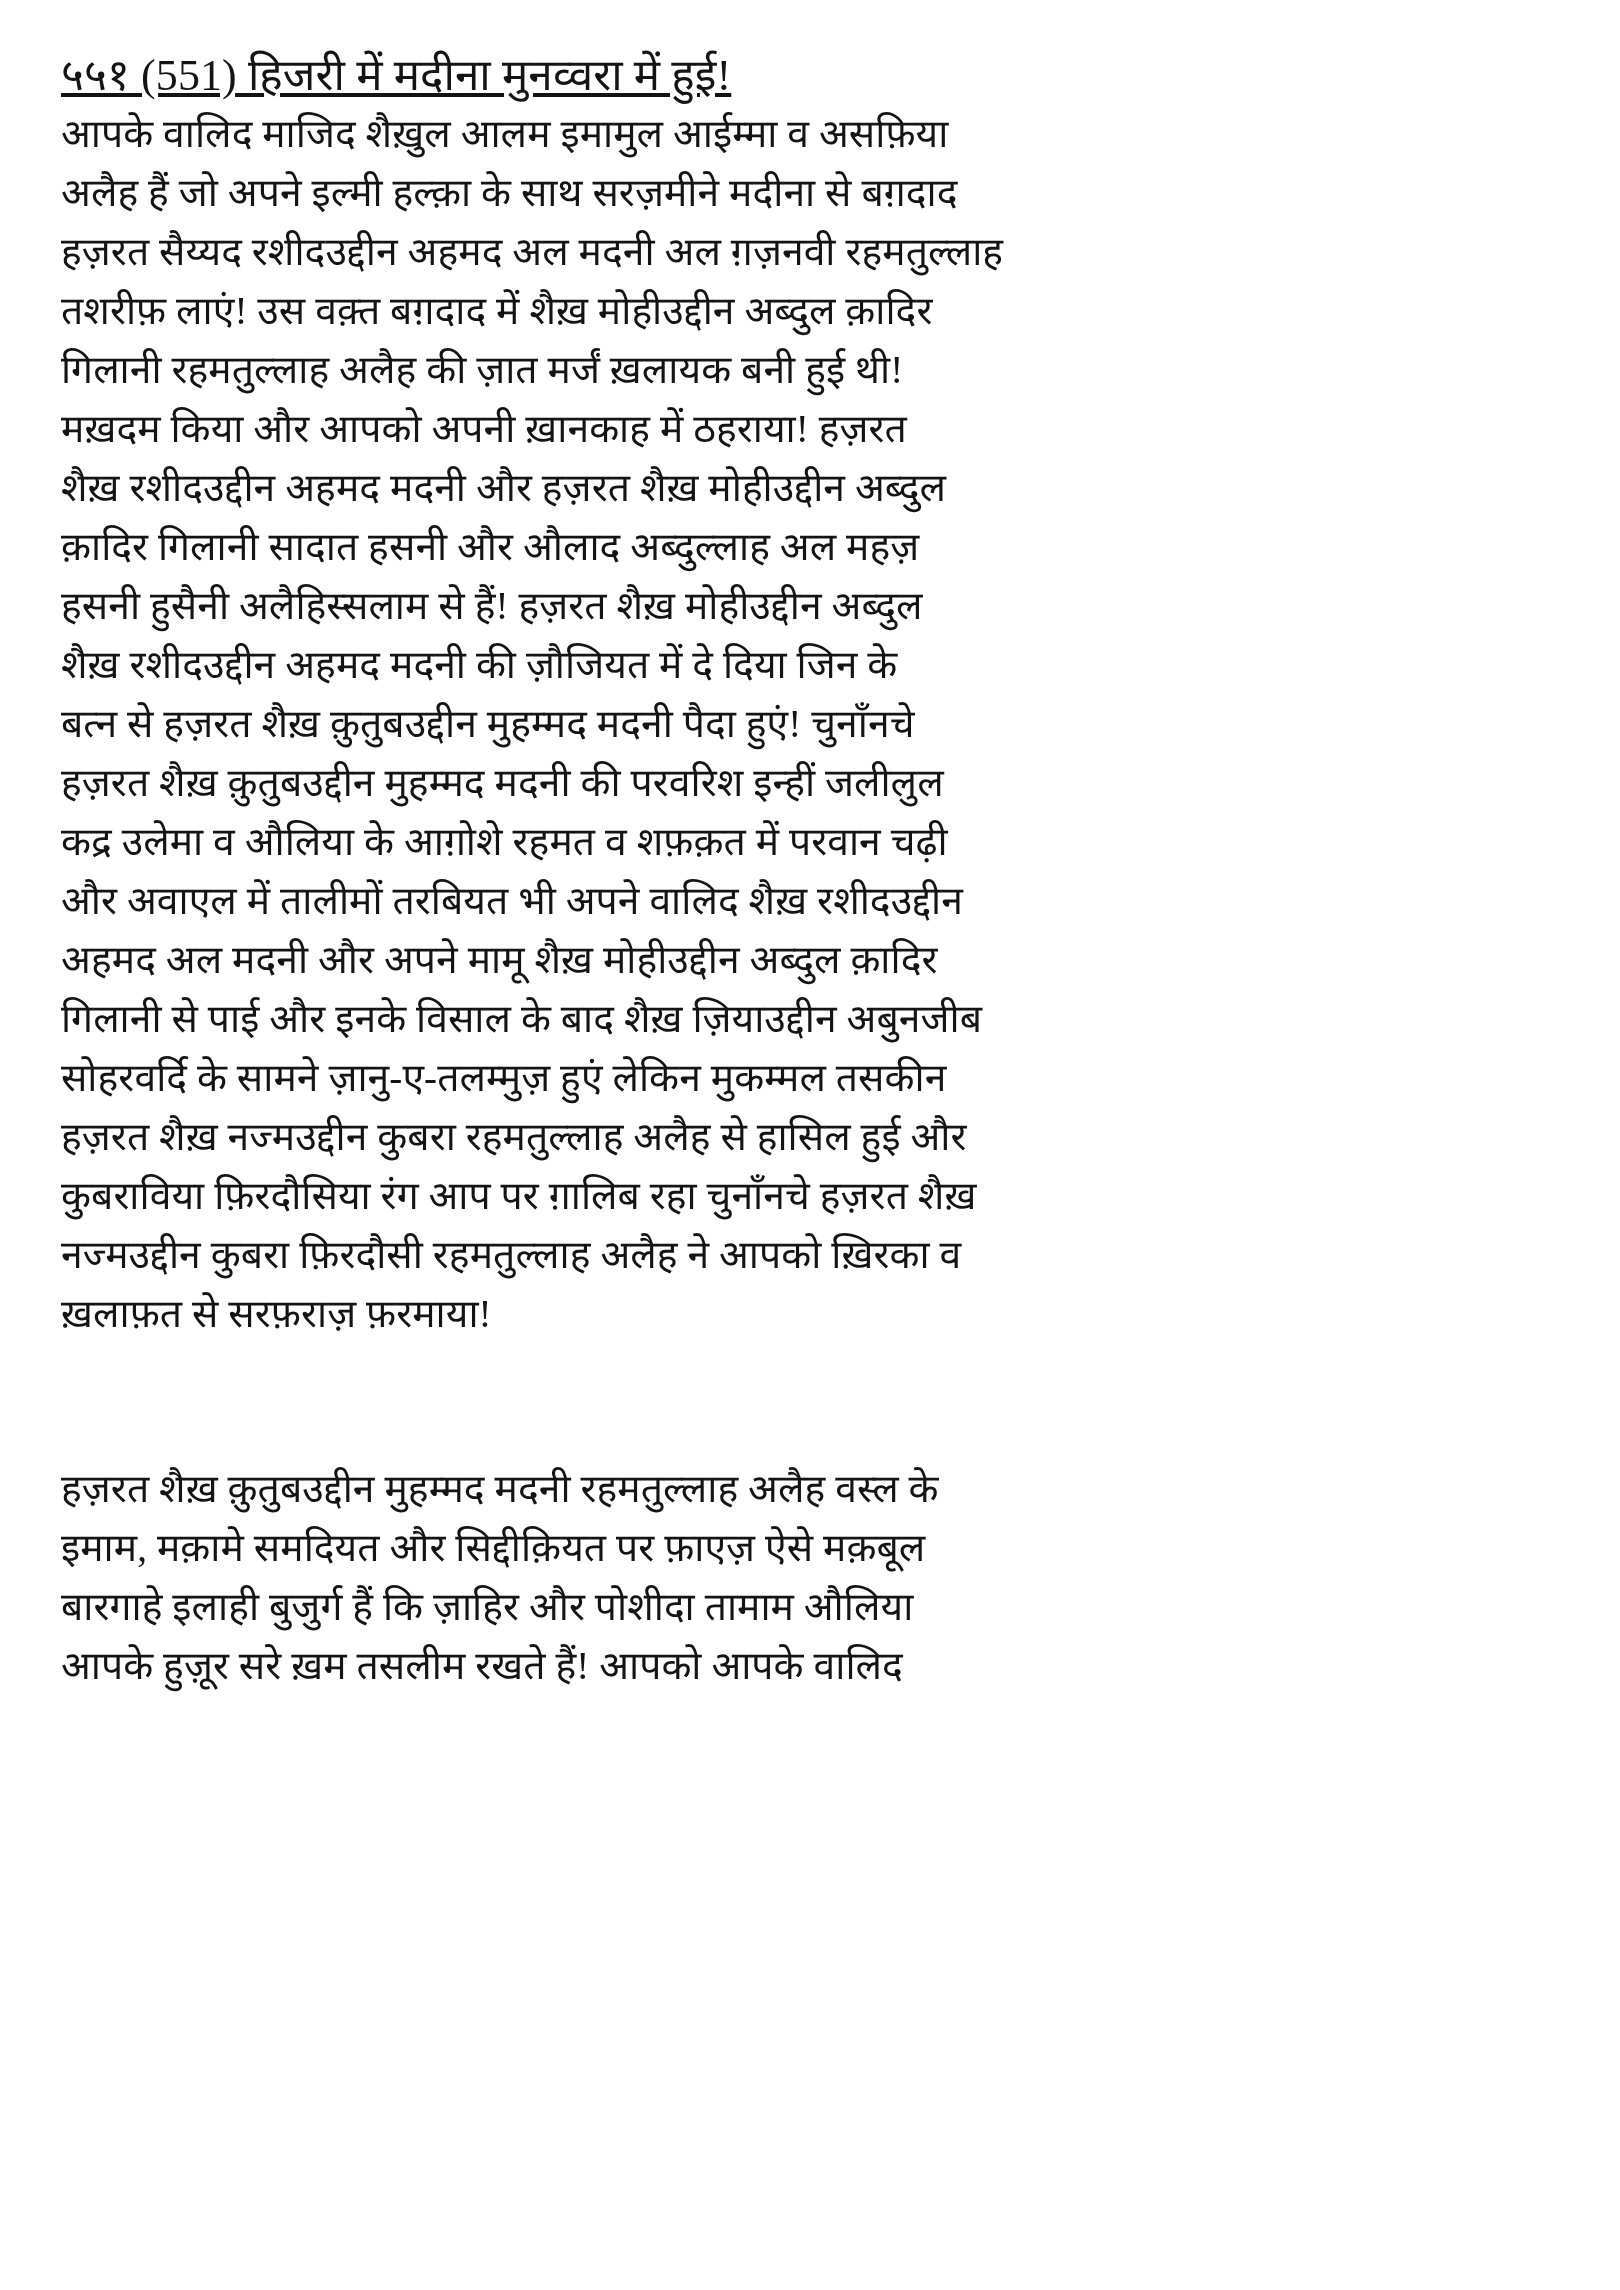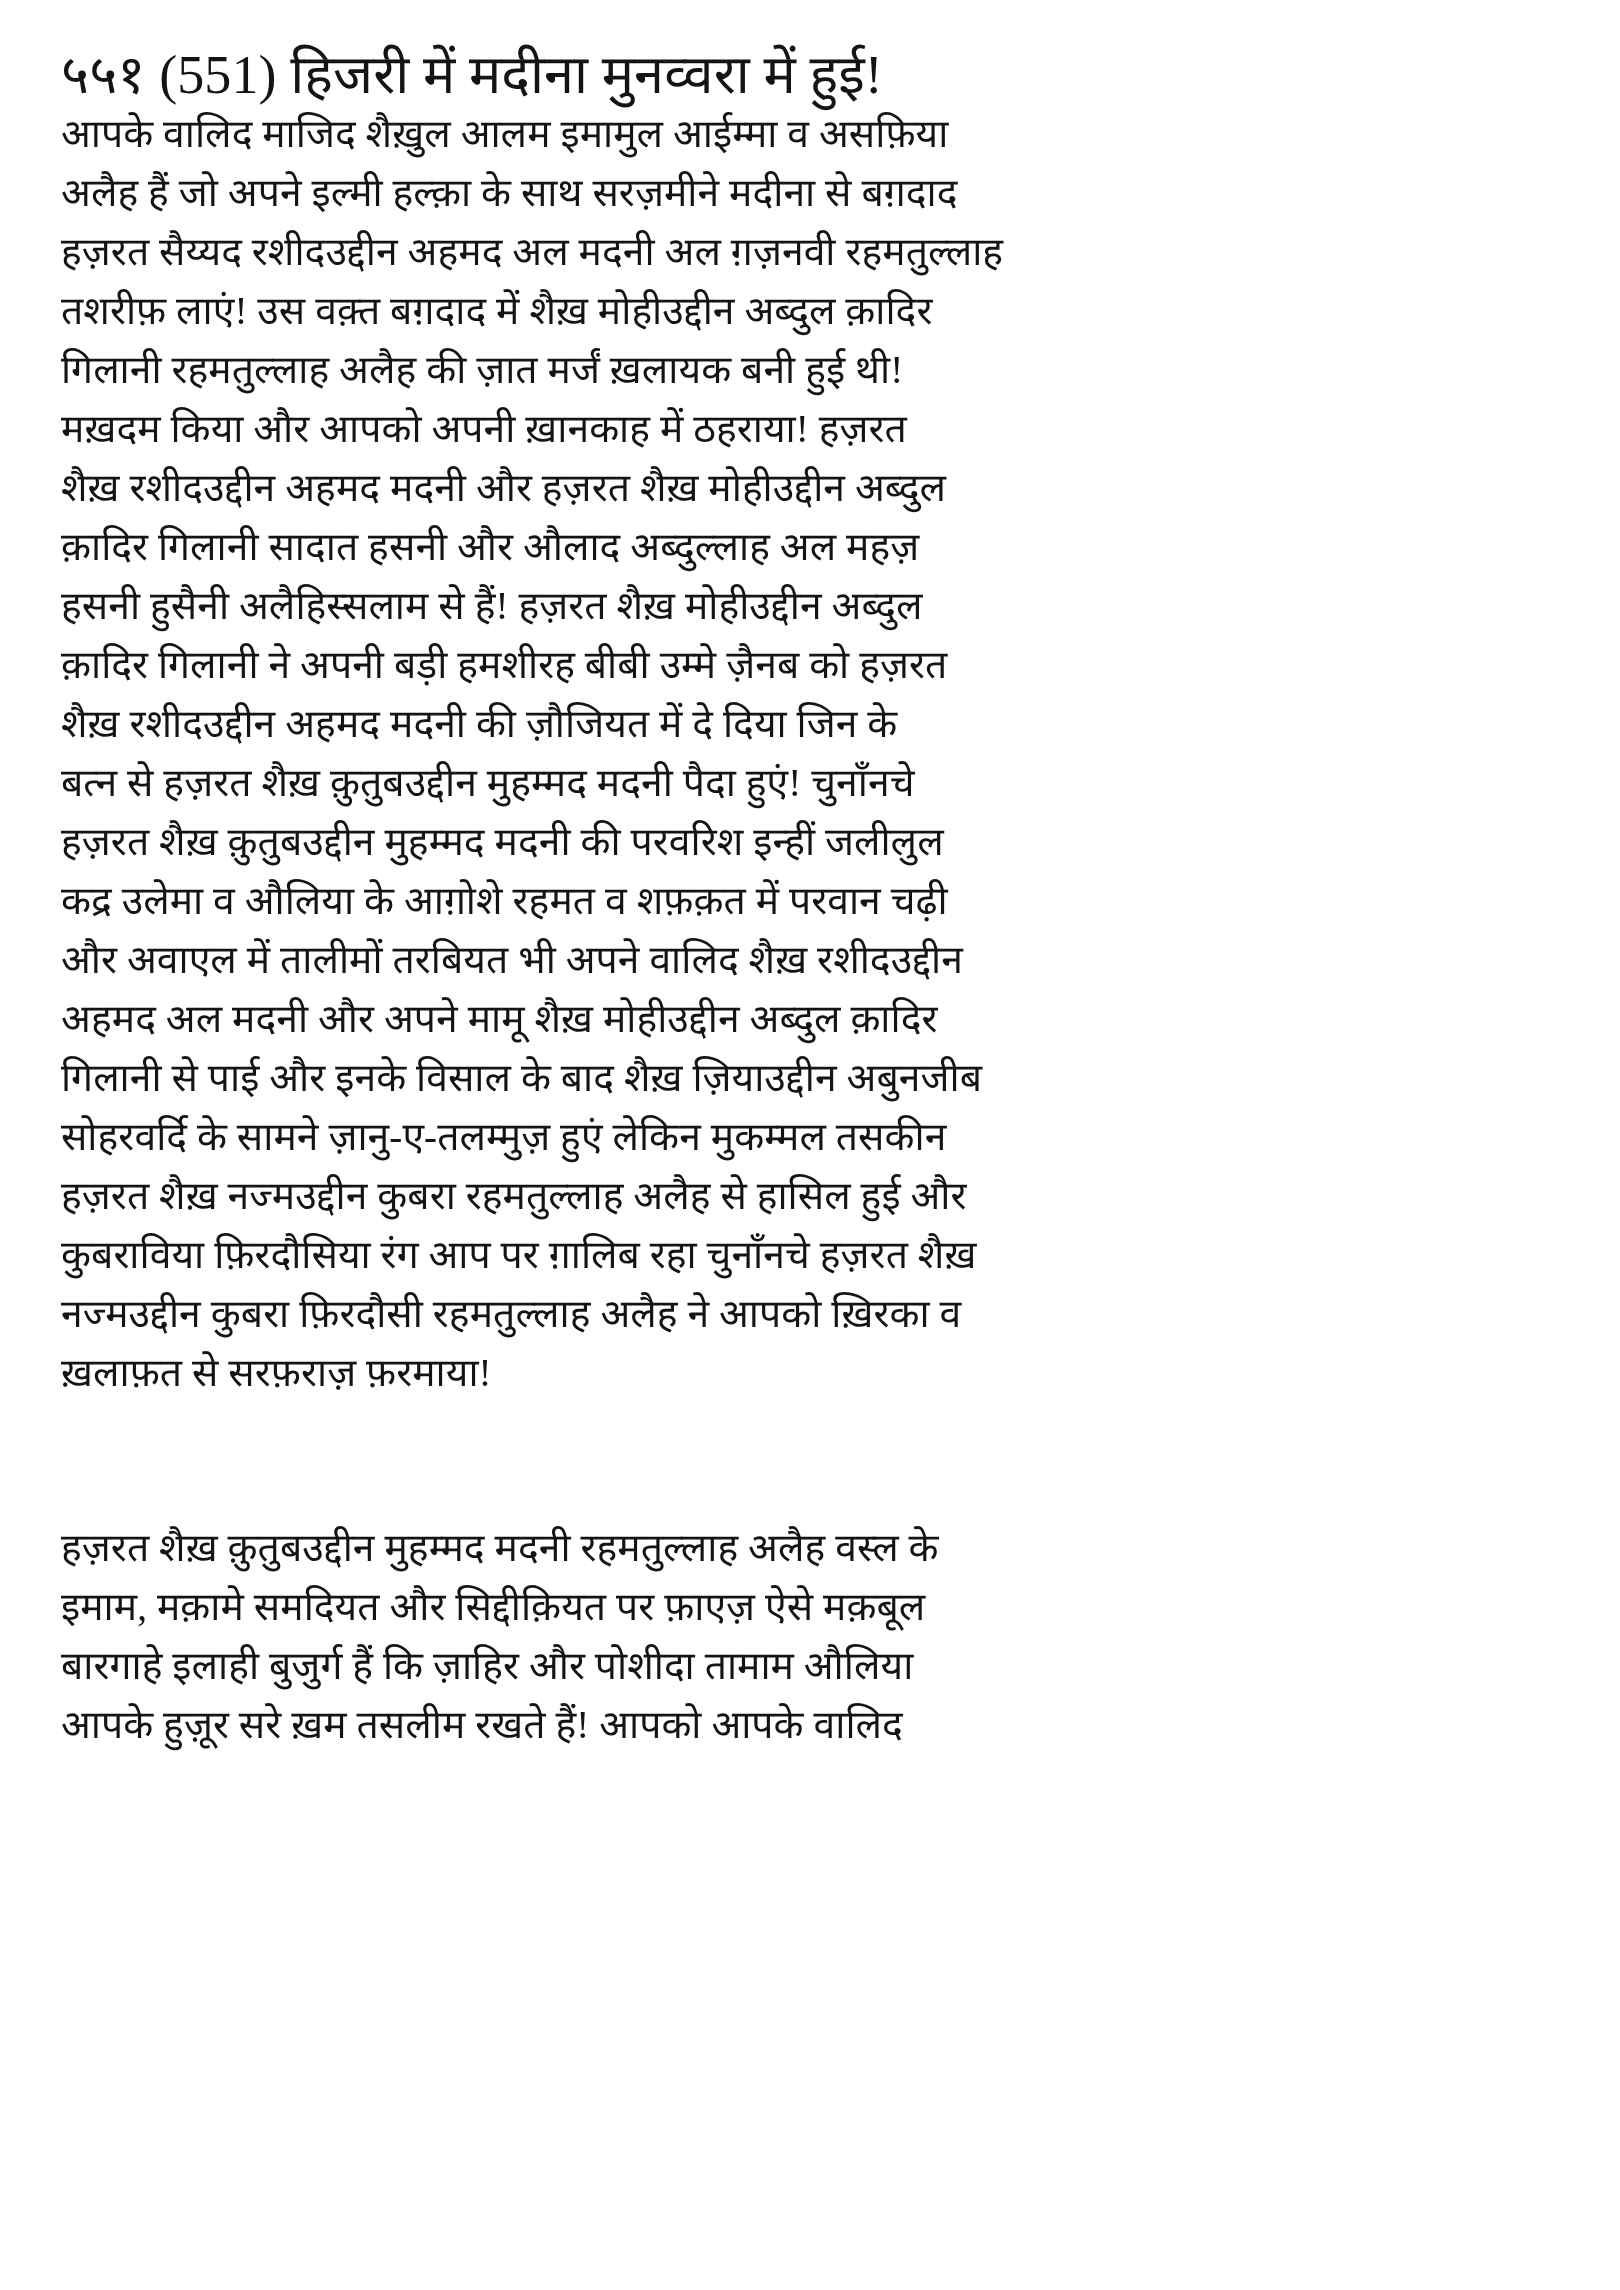--- a/index.html
+++ b/index.html
@@ -35,22 +35,23 @@
     display: block;
     color: #141414;
     font-size: 39px;
     line-height: 59px;
     letter-spacing: 0px;
     white-space: nowrap;
     font-weight: 400;
   }
 
   .doc-line.first-line {
-    font-size: 54px;
+    font-size: 44px;
     line-height: 57px;
+    text-decoration: underline;
   }
 
   .para-gap {
     display: block;
     height: 116px;
   }
 
   
   .para-1 .doc-line { letter-spacing: 0.1px; }
   .para-2 .doc-line { letter-spacing: 0.1px; }
@@ -65,21 +66,20 @@
       <span class="doc-line first-line">५५१ (551) हिजरी में मदीना मुनव्वरा में हुई!</span>
       <span class="doc-line">आपके वालिद माजिद शैख़ुल आलम इमामुल आईम्मा व असफ़िया</span>
       <span class="doc-line">अलैह हैं जो अपने इल्मी हल्क़ा के साथ सरज़मीने मदीना से बग़दाद</span>
       <span class="doc-line">हज़रत सैय्यद रशीदउद्दीन अहमद अल मदनी अल ग़ज़नवी रहमतुल्लाह</span>
       <span class="doc-line">तशरीफ़ लाएं! उस वक़्त बग़दाद में शैख़ मोहीउद्दीन अब्दुल क़ादिर</span>
       <span class="doc-line">गिलानी रहमतुल्लाह अलैह की ज़ात मर्जं ख़लायक बनी हुई थी!</span>
       <span class="doc-line">मख़दम किया और आपको अपनी ख़ानकाह में ठहराया! हज़रत</span>
       <span class="doc-line">शैख़ रशीदउद्दीन अहमद मदनी और हज़रत शैख़ मोहीउद्दीन अब्दुल</span>
       <span class="doc-line">क़ादिर गिलानी सादात हसनी और औलाद अब्दुल्लाह अल महज़</span>
       <span class="doc-line">हसनी हुसैनी अलैहिस्सलाम से हैं! हज़रत शैख़ मोहीउद्दीन अब्दुल</span>
-      <span class="doc-line">क़ादिर गिलानी ने अपनी बड़ी हमशीरह बीबी उम्मे ज़ैनब को हज़रत</span>
       <span class="doc-line">शैख़ रशीदउद्दीन अहमद मदनी की ज़ौजियत में दे दिया जिन के</span>
       <span class="doc-line">बत्न से हज़रत शैख़ क़ुतुबउद्दीन मुहम्मद मदनी पैदा हुएं! चुनाँनचे</span>
       <span class="doc-line">हज़रत शैख़ क़ुतुबउद्दीन मुहम्मद मदनी की परवरिश इन्हीं जलीलुल</span>
       <span class="doc-line">कद्र उलेमा व औलिया के आग़ोशे रहमत व शफ़क़त में परवान चढ़ी</span>
       <span class="doc-line">और अवाएल में तालीमों तरबियत भी अपने वालिद शैख़ रशीदउद्दीन</span>
       <span class="doc-line">अहमद अल मदनी और अपने मामू शैख़ मोहीउद्दीन अब्दुल क़ादिर</span>
       <span class="doc-line">गिलानी से पाई और इनके विसाल के बाद शैख़ ज़ियाउद्दीन अबुनजीब</span>
       <span class="doc-line">सोहरवर्दि के सामने ज़ानु-ए-तलम्मुज़ हुएं लेकिन मुकम्मल तसकीन</span>
       <span class="doc-line">हज़रत शैख़ नज्मउद्दीन कुबरा रहमतुल्लाह अलैह से हासिल हुई और</span>
       <span class="doc-line">कुबराविया फ़िरदौसिया रंग आप पर ग़ालिब रहा चुनाँनचे हज़रत शैख़</span>

